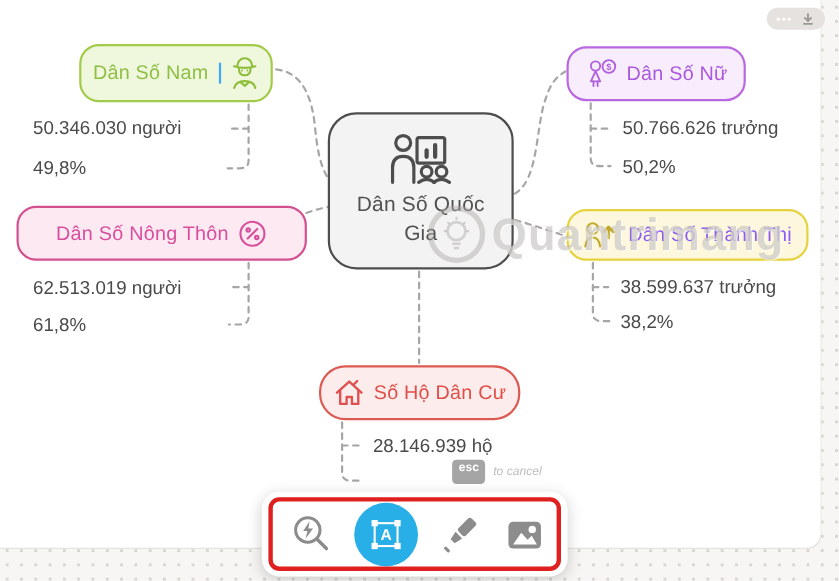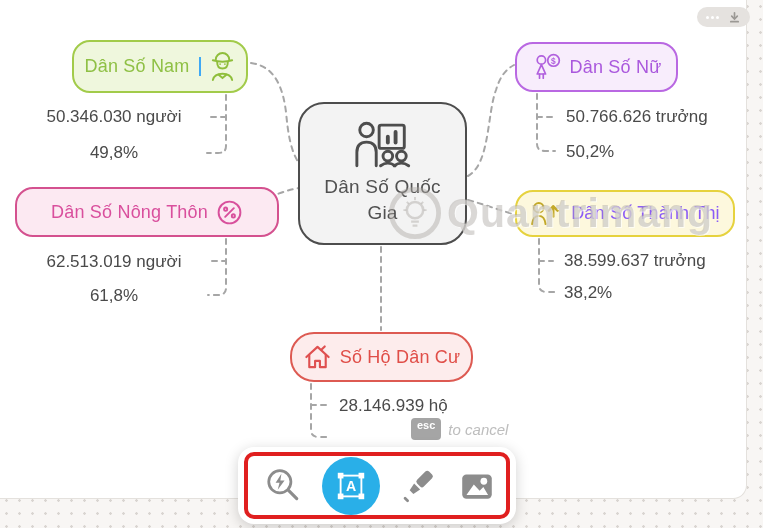--- a/index.html
+++ b/index.html
@@ -32,33 +32,33 @@
   .node-center{left:298px;top:102px;width:169px;height:143px;border-radius:26px;
     background:#f3f3f3;border-color:#4d4d4d;color:#515151;
     flex-direction:column;gap:6px;font-size:19px;}
   .node-center .center-label{width:135px;text-align:center;line-height:1.35;}
   .node-households{left:290px;top:332px;width:183px;height:50px;border-radius:24px;
     background:#fdecec;border-color:#dd5a52;color:#e04e48;}
   .caret{display:inline-block;width:2px;height:19px;background:#3fa9f5;margin-left:1px;vertical-align:middle;}
   .value{
     position:absolute;font-size:17px;color:#4a4a4a;z-index:3;white-space:nowrap;cursor:pointer;
   }
-  .v-right{text-align:center;}
+  .v-right{text-align:left;}
   .watermark{
     position:absolute;left:388px;top:186px;z-index:6;display:flex;align-items:center;gap:5px;
     color:rgba(172,169,165,0.45);pointer-events:none;
     text-shadow:1px 1px 0 rgba(255,255,255,0.65);
     font-size:41px;font-weight:bold;letter-spacing:1px;
   }
   .esc-hint{position:absolute;z-index:6;display:flex;align-items:center;gap:7px;left:411px;top:418px;}
   .esc-key{
     background:#a5a5a5;color:#ffffff;font-size:11px;font-weight:bold;
     padding:2px 6px 9px 6px;border-radius:4px;line-height:1;
   }
-  .esc-text{font-size:15px;font-style:italic;color:#bdbdbd;}
+  .esc-text{font-size:11px;font-style:italic;color:#bdbdbd;}
   .toolbar-card{
     position:absolute;left:238px;top:447px;width:278px;height:77px;z-index:10;
     background:#ffffff;border-radius:16px;box-shadow:0 3px 14px rgba(0,0,0,0.18);
     display:flex;align-items:center;gap:20px;padding-left:26px;box-sizing:border-box;
   }
   .toolbar-highlight{
     position:absolute;left:6px;top:5px;right:6px;bottom:5px;
     border:4px solid #e01f1f;border-radius:10px;pointer-events:none;
   }
   .tool-btn{display:flex;align-items:center;justify-content:center;cursor:pointer;background:none;border:none;padding:0;}

